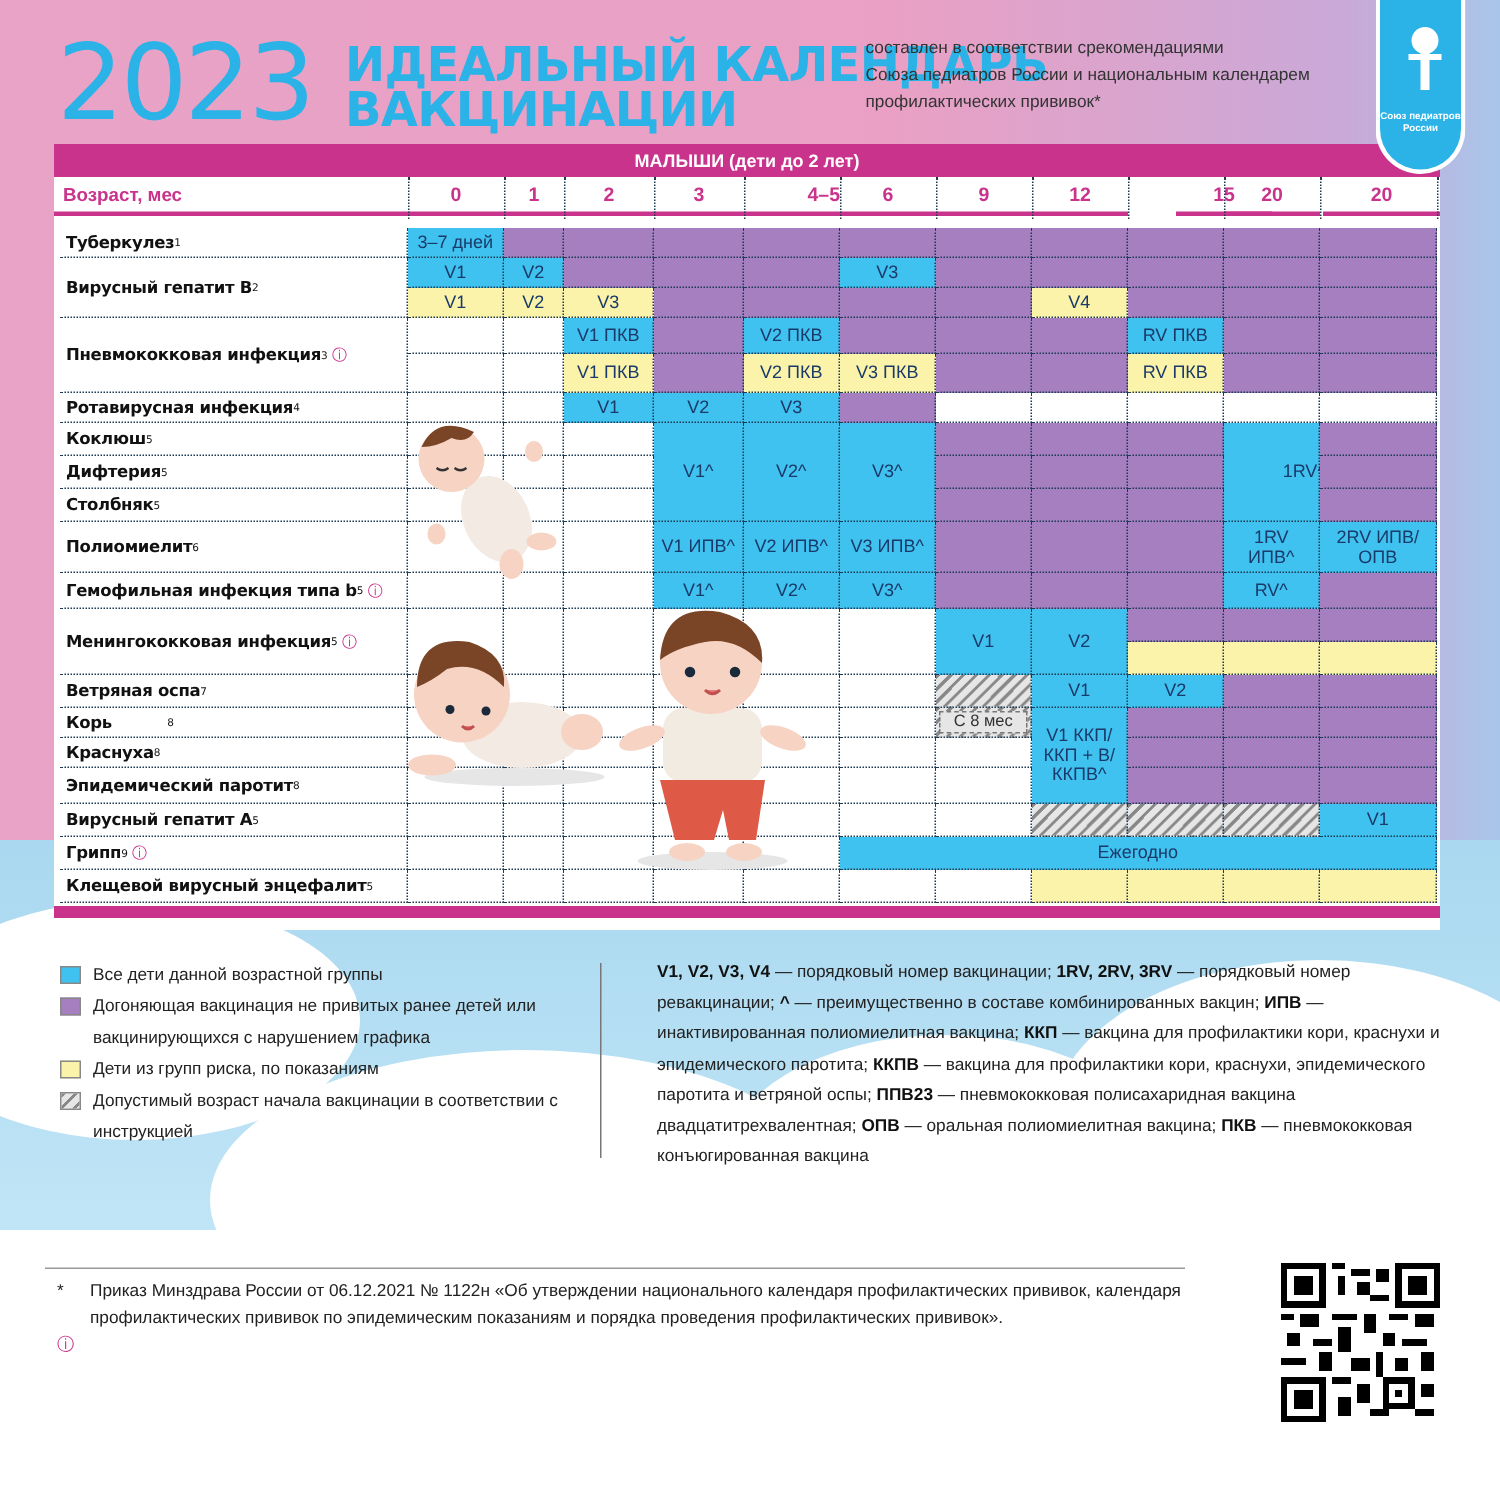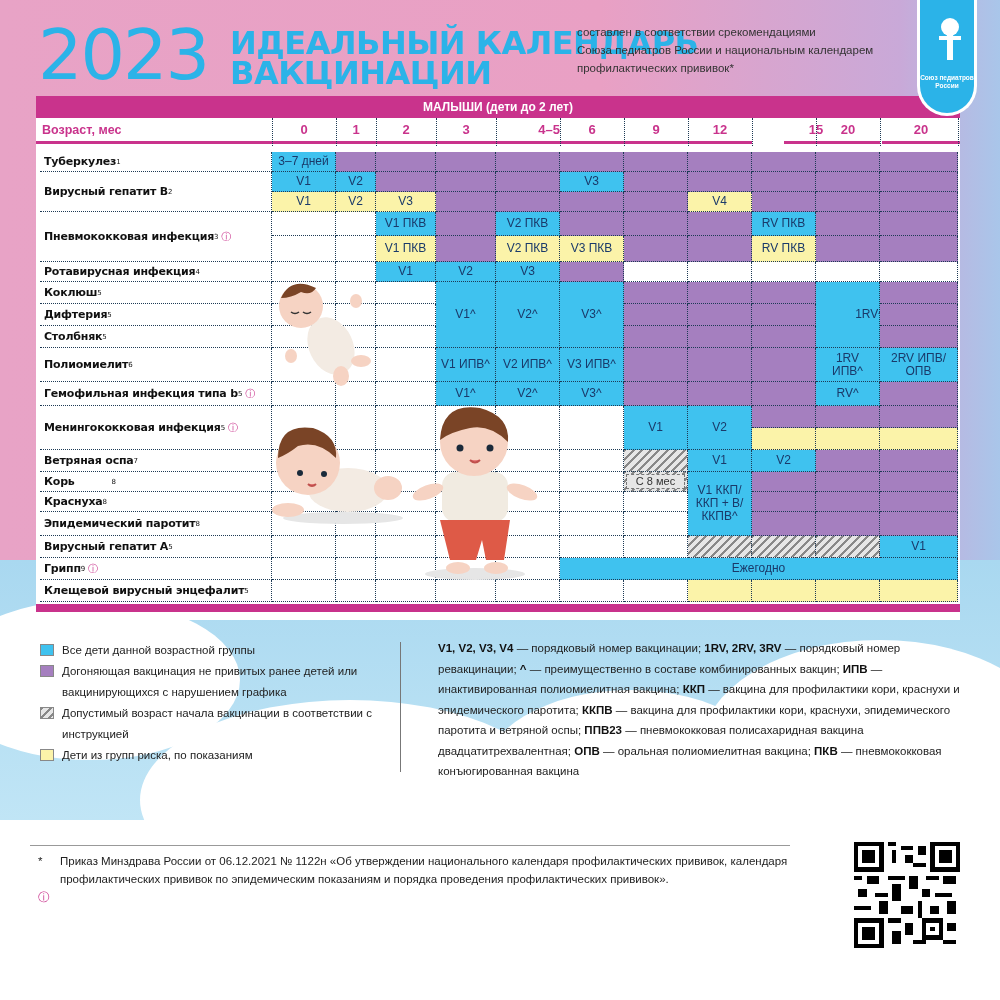--- a/index.html
+++ b/index.html
@@ -431,26 +431,26 @@
 <div class="legend">
   <div class="leg-item">
     <span class="sw" style="background:#3fc2ef;"></span>
     <span>Все дети данной возрастной группы</span>
   </div>
   <div class="leg-item">
     <span class="sw" style="background:#a57fbf;"></span>
     <span>Догоняющая вакцинация не привитых ранее детей или вакцинирующихся с нарушением графика</span>
   </div>
   <div class="leg-item">
+    <span class="sw" style="background:#fbf3a9;"></span>
+    <span>Дети из групп риска, по показаниям</span>
+  </div>
+  <div class="leg-item">
     <span class="sw c-hatch"></span>
     <span>Допустимый возраст начала вакцинации в соответствии с инструкцией</span>
-  </div>
-  <div class="leg-item">
-    <span class="sw" style="background:#fbf3a9;"></span>
-    <span>Дети из групп риска, по показаниям</span>
   </div>
 </div>
 <div class="leg-divider"></div>
 
 <div class="abbrev">
   <b>V1, V2, V3, V4</b><span> — порядковый номер вакцинации; </span><b>1RV, 2RV, 3RV</b><span> — порядковый номер ревакцинации; </span><b>^</b><span> — преимущественно в составе комбинированных вакцин; </span><b>ИПВ</b><span> — инактивированная полиомиелитная вакцина; </span><b>ККП</b><span> — вакцина для профилактики кори, краснухи и эпидемического паротита; </span><b>ККПВ</b><span> — вакцина для профилактики кори, краснухи, эпидемического паротита и ветряной оспы; </span><b>ППВ23</b><span> — пневмококковая полисахаридная вакцина двадцатитрехвалентная; </span><b>ОПВ</b><span> — оральная полиомиелитная вакцина; </span><b>ПКВ</b><span> — пневмококковая конъюгированная вакцина</span>
 </div>
 
 <div class="foot-line"></div>
 <div class="foot">

